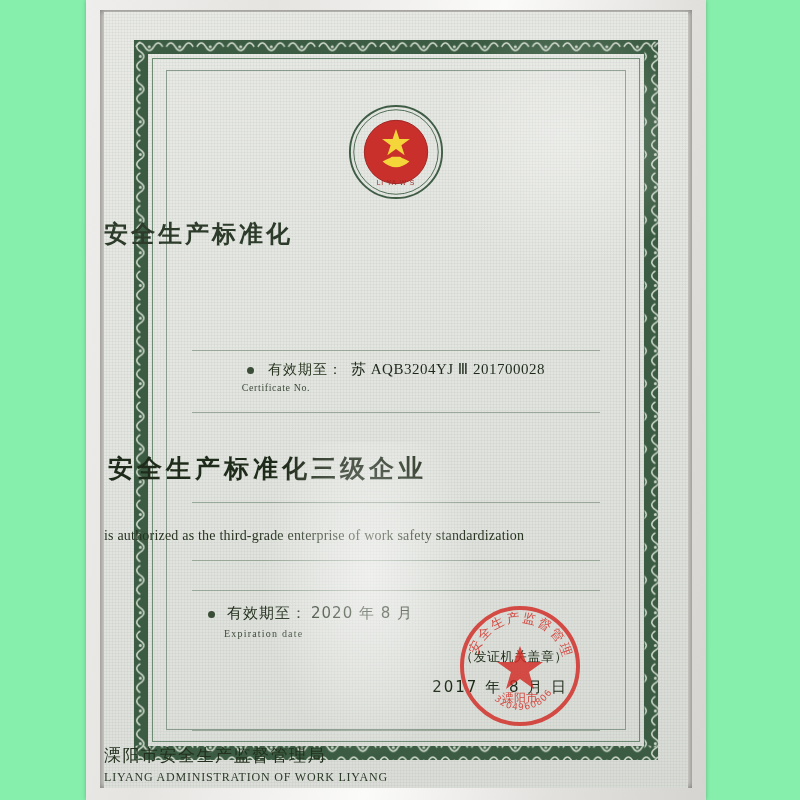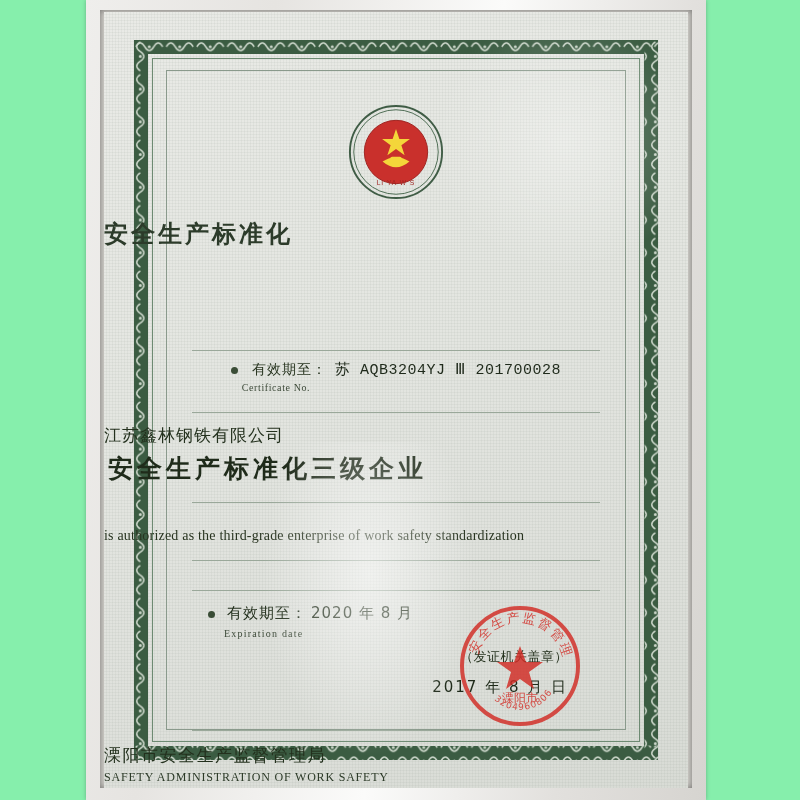--- a/index.html
+++ b/index.html
@@ -160,21 +160,21 @@
     display: inline-block;
     width: 7px; height: 7px; border-radius: 50%;
     background: #3a4d36; vertical-align: middle;
     margin-right: 10px;
   }
   .row-certno .lbl {
     font-family: "DejaVu Sans", sans-serif;
     font-size: 14px; letter-spacing: 1px; color: #27341f;
   }
   .row-certno .val {
-    font-family: Liberation Mono, monospace;
+    font-family: Liberation Serif, serif;
     font-size: 15px; letter-spacing: .5px; color: #1f2a1b; margin-left: 4px;
   }
   .certno-en {
     position: absolute; left: 0; right: 0; top: 370px;
     text-align: center;
     font-family: "Liberation Serif", serif;
     font-size: 10px;
     letter-spacing: .6px;
     color: #3d4a39;
     padding-left: 0;
@@ -320,21 +320,20 @@
       <span class="bullet"></span>
       <span class="lbl">有效期至：</span>
       <span class="val">苏 AQB3204YJ Ⅲ 201700028</span>
     </div>
     <div class="certno-en">
       <span>Certificate No.</span>
     </div>
 
     <div class="line l2"></div>
 
-    <div class="company">江苏鑫林钢铁有限公司</div>
     <div class="grade">安全生产标准化三级企业</div>
 
     <div class="line l3"></div>
 
     <div class="auth-en">is authorized as the third-grade enterprise of work safety standardization</div>
 
     <div class="line l4"></div>
     <div class="line l5"></div>
 
     <div class="row-exp">
@@ -359,18 +358,18 @@
         <text font-size="9" fill="#d22b24" font-family="DejaVu Sans, sans-serif" letter-spacing="1">
           <textPath href="#arcBot" startOffset="26%">3204960806</textPath>
         </text>
         <text x="64" y="100" font-size="12" text-anchor="middle" fill="#d22b24" font-family="DejaVu Sans, sans-serif">溧阳市</text>
       </svg>
     </div>
 
     <div class="line l6"></div>
 
     <div class="footer-cn">溧阳市安全生产监督管理局</div>
-    <div class="footer-en">SAFETY ADMINISTRATION OF WORK SAFETY</div>
+    <div class="footer-en">LIYANG ADMINISTRATION OF WORK LIYANG</div>
 
     <div class="glare1"></div>
     <div class="glare2"></div>
   </div>
 </div>
 
 </body></html>

